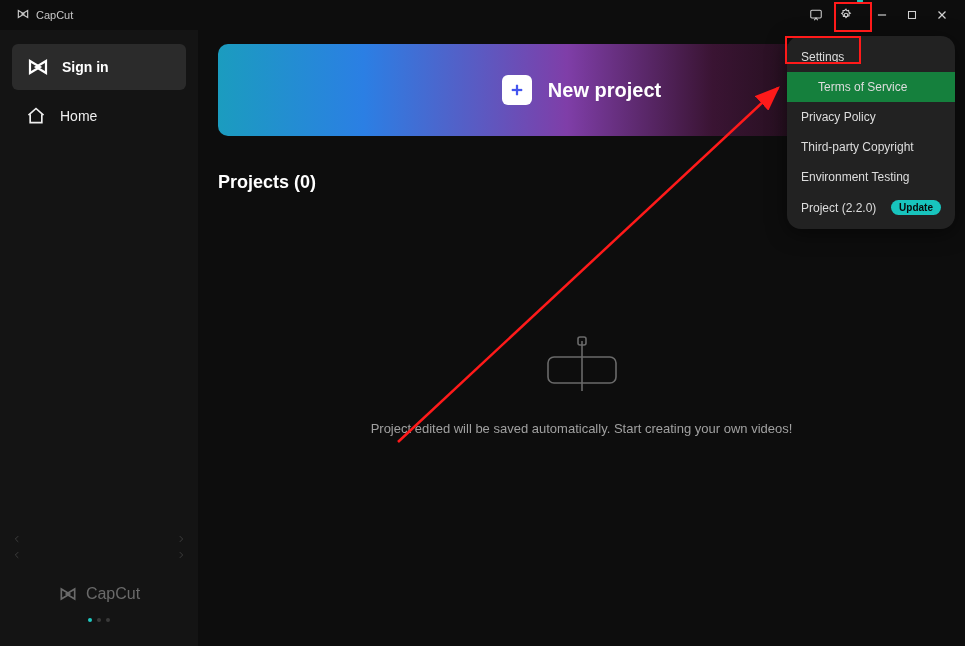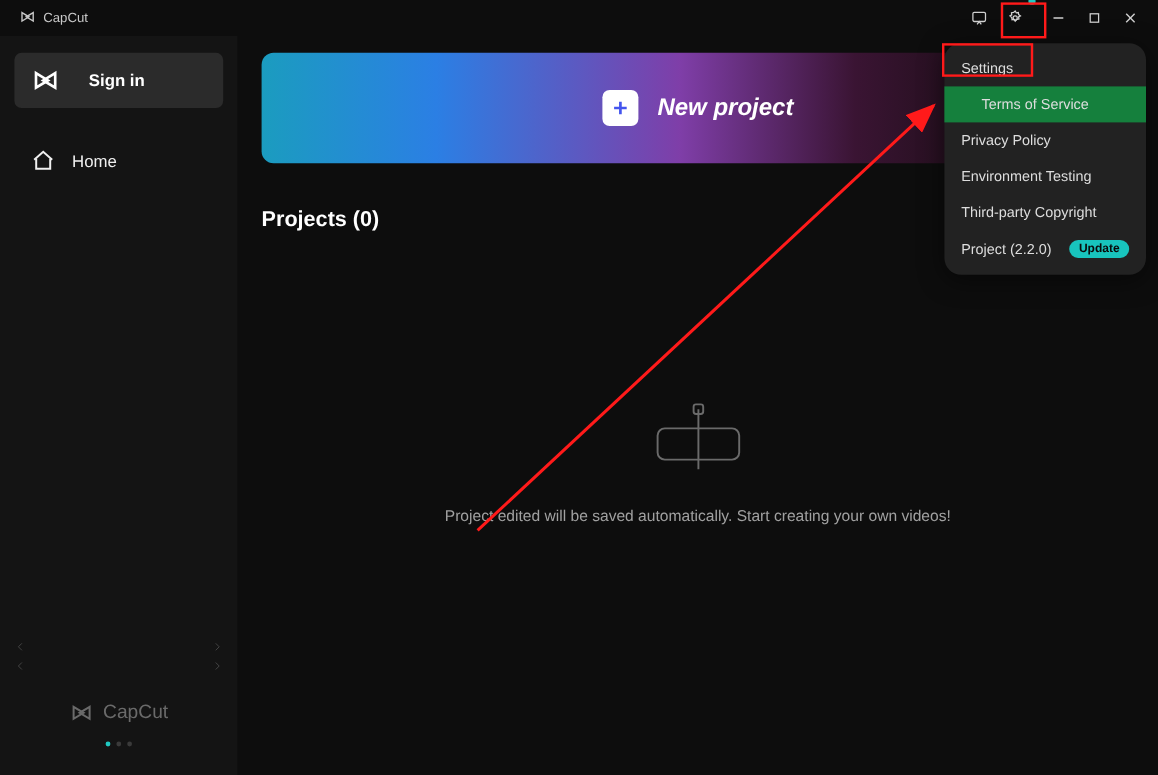--- a/index.html
+++ b/index.html
@@ -66,24 +66,24 @@
       flex-direction: column;
       padding: 14px 12px;
       position: relative;
     }
     .signin {
       background: #2b2b2b;
       border-radius: 6px;
       height: 46px;
       display: flex;
       align-items: center;
-      gap: 24px;
+      gap: 12px;
       padding: 0 14px;
       cursor: pointer;
-      margin-bottom: 24px;
+      margin-bottom: 6px;
     }
     .signin-icon {
       width: 24px;
       height: 24px;
       display: flex;
       align-items: center;
       justify-content: center;
     }
     .signin-text { font-weight: 600; font-size: 14px; color: #fff; }
     .nav-item {
@@ -151,21 +151,20 @@
     .new-project {
       height: 92px;
       border-radius: 10px;
       background: linear-gradient(90deg, #1b9cbf 0%, #2b7fe4 20%, #7f3ea8 48%, #3a1433 68%, #1a0d14 85%);
       display: flex;
       align-items: center;
       justify-content: center;
       gap: 16px;
       cursor: pointer;
       margin-bottom: 36px;
-      font-style: italic;
     }
     .plus-badge {
       width: 30px; height: 30px; border-radius: 6px; background: #fff;
       display:flex; align-items:center; justify-content:center;
     }
     .plus-badge svg { width: 18px; height: 18px; }
     .new-project-text { color: #fff; font-size: 20px; font-weight: 700; }
 
     .projects-header {
       color: #ffffff;
@@ -362,24 +361,24 @@
   <div class="menu-item">
     <span>Settings</span>
   </div>
   <div class="menu-item highlight">
     <span>Terms of Service</span>
   </div>
   <div class="menu-item">
     <span>Privacy Policy</span>
   </div>
   <div class="menu-item">
+    <span>Third-party Copyright</span>
+  </div>
+  <div class="menu-item">
     <span>Environment Testing</span>
-  </div>
-  <div class="menu-item">
-    <span>Third-party Copyright</span>
   </div>
   <div class="menu-item">
     <span>Project (2.2.0)</span>
     <span class="update-badge">Update</span>
   </div>
 </div>
 
 <div class="annot-box annot-gear"></div>
 <div class="annot-box annot-settings"></div>
 

